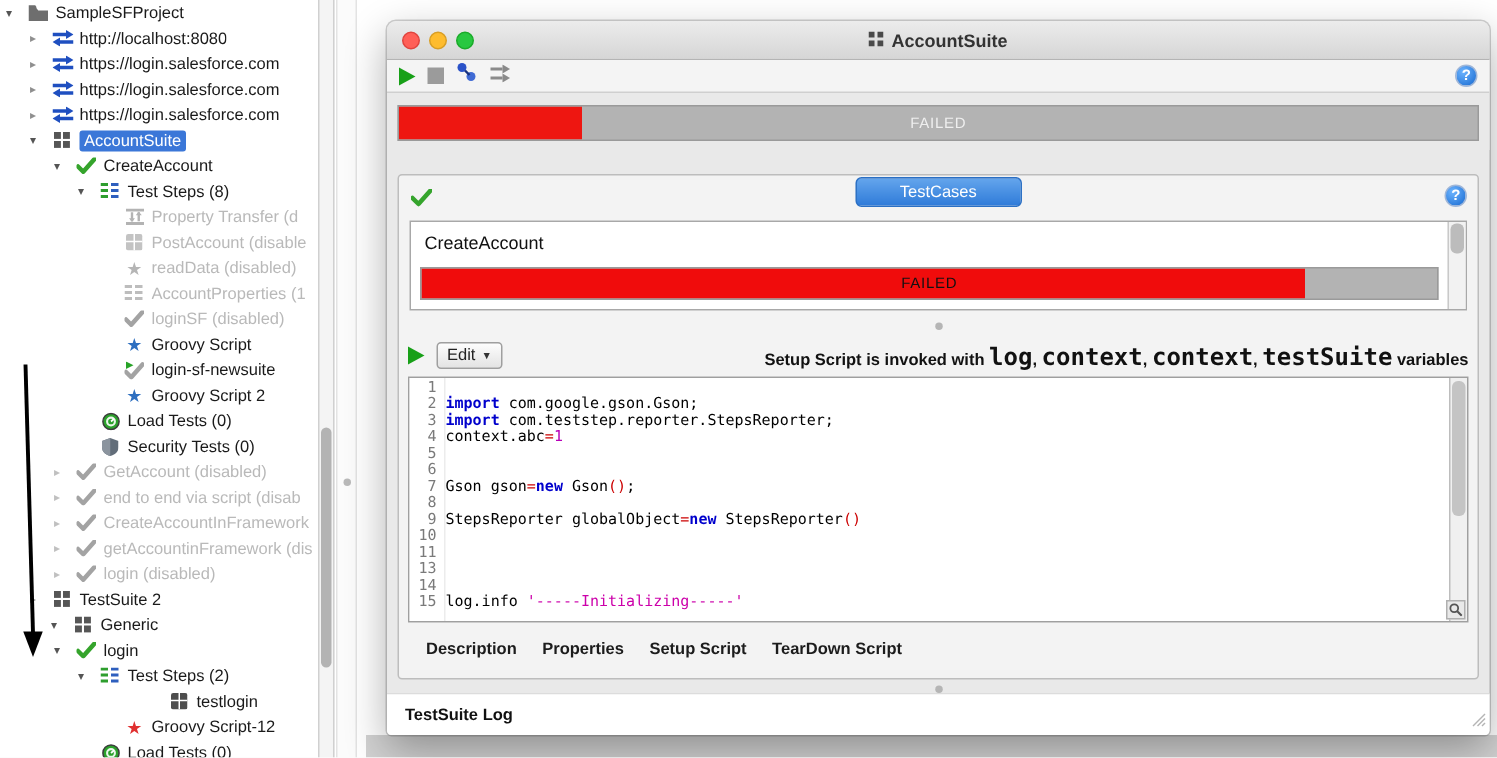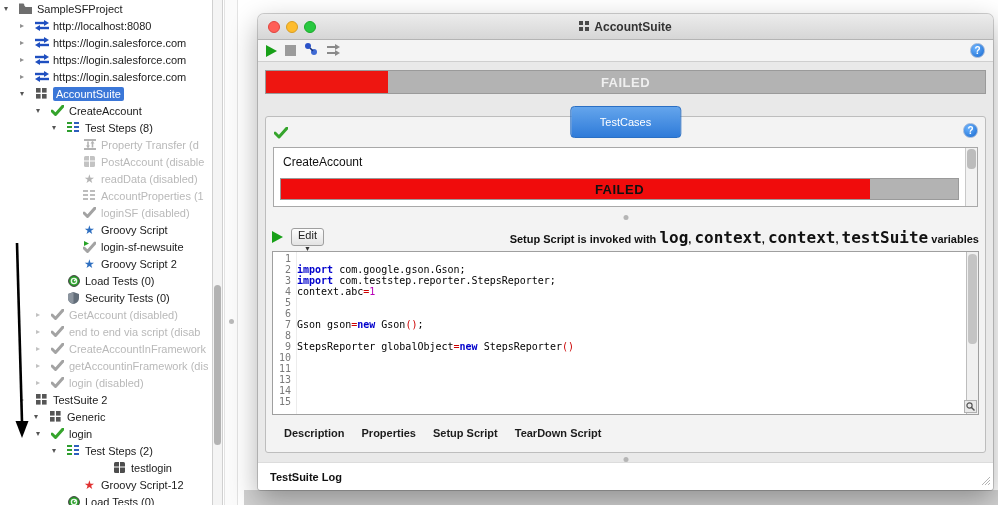--- a/index.html
+++ b/index.html
@@ -48,45 +48,45 @@
   .tb-spacer { flex:1; }
   .play-tri { width:0; height:0; border-left:11px solid #18a018; border-top:6px solid transparent; border-bottom:6px solid transparent; }
   .stop-sq { width:11px; height:11px; background:#9b9b9b; }
   .help-btn { width:15px; height:15px; border-radius:50%; background:radial-gradient(circle at 35% 30%, #6cb4ff, #1668cf);
     color:#fff; font-size:10px; font-weight:bold; display:flex; align-items:center; justify-content:center; border:1px solid #9fb6d8; }
 
   .progress-section { position:absolute; left:0; top:48px; right:0; height:38px; background:#e9e9e9; }
   .suite-bar { position:absolute; left:7px; right:7px; top:8px; height:24px; background:#b3b3b3; border:1px solid #9a9a9a; overflow:hidden; }
   .suite-bar .fill { position:absolute; left:0; top:0; bottom:0; background:#ee1611; }
   .bar-label { position:absolute; left:0; right:0; top:0; bottom:0; display:flex; align-items:center; justify-content:center;
-    font-size:13px; font-weight:bold; letter-spacing:.5px; }
+    font-size:10px; font-weight:normal; letter-spacing:.5px; }
   .suite-bar .bar-label { color:#efefef; }
 
-  .testcases-btn { position:absolute; top:92px; left:50%; transform:translateX(-50%); height:32px; padding:0 29px;
+  .testcases-btn { position:absolute; top:104px; left:50%; transform:translateX(-50%); height:20px; padding:0 29px;
     background:linear-gradient(#64a5ec,#2f7bd9); border:1px solid #2a6fc4; border-radius:4px;
     color:#fff; font-size:11px; display:flex; align-items:center; z-index:5; }
 
   .panel { position:absolute; left:7px; right:7px; top:102px; height:337px; background:#f3f3f3;
     border:1px solid #bdbdbd; border-radius:3px; }
   .check-green-big { position:absolute; left:8px; top:8px; }
   .panel .help-btn { position:absolute; right:7px; top:6px; }
 
   .listbox { position:absolute; left:7px; right:7px; top:30px; height:60px; background:#fff; border:1px solid #a8a8a8; }
   .tc-name { position:absolute; left:9px; top:7px; font-size:12px; color:#111; }
   .tc-bar { position:absolute; left:6px; right:18px; top:30px; height:22px; background:#b3b3b3; border:1px solid #9a9a9a; overflow:hidden; }
   .tc-bar .fill { position:absolute; left:0; top:0; bottom:0; background:#f00c0c; }
   .tc-bar .bar-label { color:#111; }
   .list-scroll { position:absolute; right:0; top:0; bottom:0; width:12px; background:#f2f2f2; border-left:1px solid #c9c9c9; }
   .list-thumb { position:absolute; left:1px; top:1px; width:9px; height:20px; background:#bcbcbc; border-radius:4px; }
 
   .split-dot { position:absolute; left:50%; transform:translateX(-50%); width:5px; height:5px; border-radius:50%; background:#b5b5b5; }
 
   .stoolbar { position:absolute; left:0; right:0; top:108px; height:24px; display:flex; align-items:center; padding:0 6px; gap:8px; }
   .edit-btn { height:18px; padding:0 6px; background:linear-gradient(#fdfdfd,#e3e3e3); border:1px solid #9f9f9f; border-radius:3px;
-    font-size:11px; color:#222; display:flex; align-items:center; gap:4px;flex-direction:column; }
+    font-size:11px; color:#222; display:flex; align-items:center; gap:4px; }
   .caret { font-size:7px; color:#333; }
   .hint { flex:1; text-align:right; font-size:11px; font-weight:bold; color:#111; white-space:nowrap; overflow:hidden; }
   .hint .mono { font-family:"DejaVu Sans Mono", monospace; font-size:16px; }
 
   .editor { position:absolute; left:6px; right:6px; top:134px; height:164px; background:#fff; border:1px solid #9f9f9f; overflow:hidden; }
   .gutter-bg { position:absolute; left:0; top:0; bottom:0; width:24px; background:#fff; border-right:1px solid #ececec; }
   .code-lines { position:absolute; left:0; top:1px; right:13px; font-family:"DejaVu Sans Mono", monospace; font-size:10px; line-height:11px; }
   .cl { display:flex; height:11px; white-space:pre; }
   .ln { width:24px; flex:0 0 24px; text-align:right; padding-right:6px; color:#7a7a7a; }
   .tk-kw { color:#0000cc; font-weight:bold; }
@@ -533,21 +533,21 @@
               <div class="cl"><span class="ln">4</span><span><span>context.abc</span><span class="tk-op">=</span><span class="tk-num">1</span></span></div>
               <div class="cl"><span class="ln">5</span><span></span></div>
               <div class="cl"><span class="ln">6</span><span></span></div>
               <div class="cl"><span class="ln">7</span><span><span>Gson gson</span><span class="tk-op">=</span><span class="tk-kw">new</span><span> Gson</span><span class="tk-op">()</span><span>;</span></span></div>
               <div class="cl"><span class="ln">8</span><span></span></div>
               <div class="cl"><span class="ln">9</span><span><span>StepsReporter globalObject</span><span class="tk-op">=</span><span class="tk-kw">new</span><span> StepsReporter</span><span class="tk-op">()</span></span></div>
               <div class="cl"><span class="ln">10</span><span></span></div>
               <div class="cl"><span class="ln">11</span><span></span></div>
               <div class="cl"><span class="ln">13</span><span></span></div>
               <div class="cl"><span class="ln">14</span><span></span></div>
-              <div class="cl"><span class="ln">15</span></div>
+              <div class="cl"><span class="ln">15</span><span><span>log.info </span><span class="tk-str">'-----Initializing-----'</span></span></div>
             </div>
           <div class="ed-scroll">
             <div class="ed-thumb"></div>
           </div>
           <div class="magnify-btn">
             <svg width="9" height="9">
                 <circle cx="3.5" cy="3.5" r="2.6" fill="none" stroke="#555" stroke-width="1.2"></circle>
                 <line x1="5.5" y1="5.5" x2="8.5" y2="8.5" stroke="#555" stroke-width="1.4"></line>
               </svg>
           </div>

